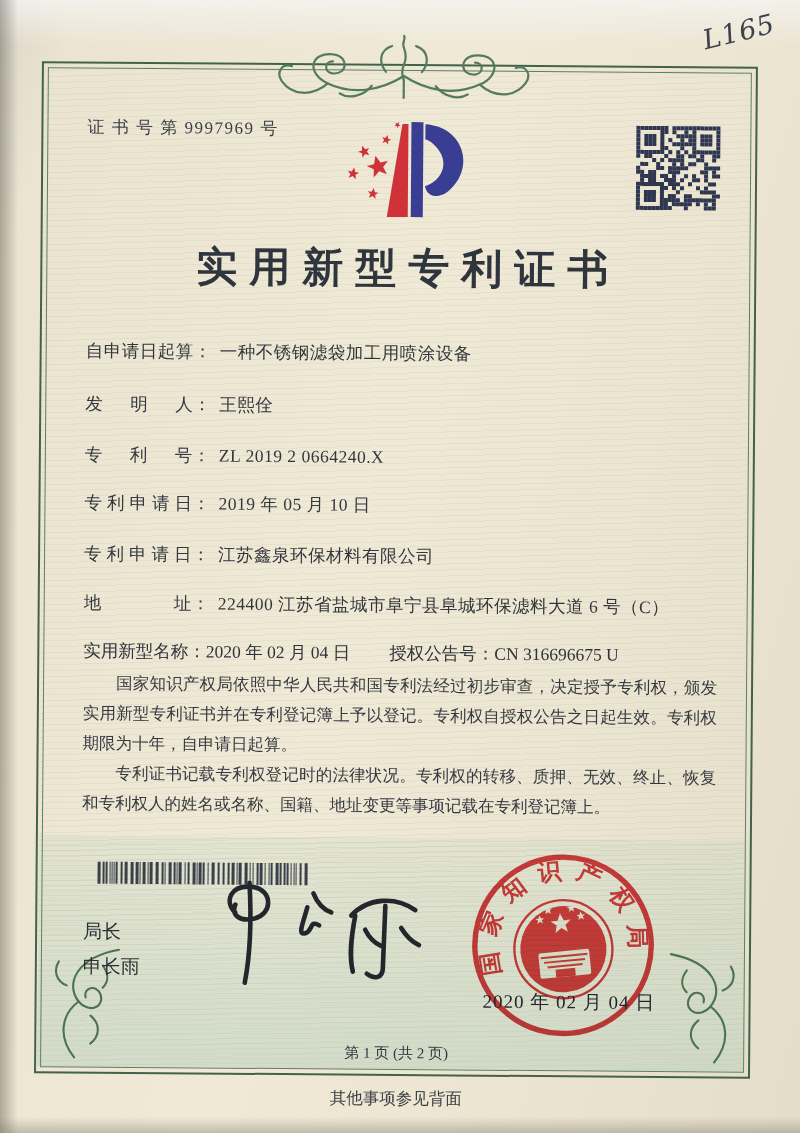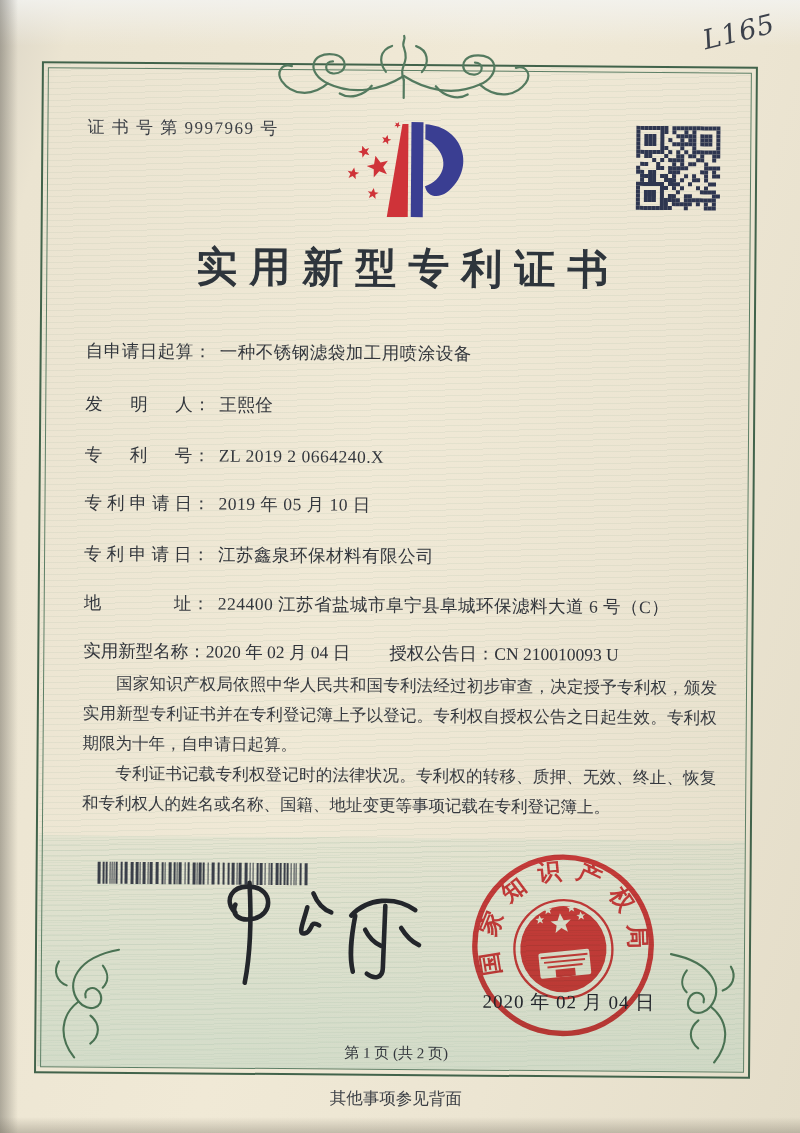--- a/index.html
+++ b/index.html
@@ -387,21 +387,21 @@
     </div>
     <div class="frow r4">
       <span class="flabel">专利申请日</span><span>：</span><span class="fval">江苏鑫泉环保材料有限公司</span>
     </div>
     <div class="frow r5">
       <span class="flabel">地址</span><span>：</span><span class="fval">224400 江苏省盐城市阜宁县阜城环保滤料大道 6 号（C）</span>
     </div>
 
     <div class="grant">
       <span>实用新型名称</span><span>：</span><span>2020 年 02 月 04 日</span>
-      <span class="gno"><span>授权公告日</span><span>：</span><span>CN 210010093 U</span></span>
+      <span class="gno"><span>授权公告号</span><span>：</span><span>CN 316696675 U</span></span>
     </div>
 
     <div class="paras">
       <p>国家知识产权局依照中华人民共和国专利法经过初步审查，决定授予专利权，颁发实用新型专利证书并在专利登记簿上予以登记。专利权自授权公告之日起生效。专利权期限为十年，自申请日起算。</p>
       <p>专利证书记载专利权登记时的法律状况。专利权的转移、质押、无效、终止、恢复和专利权人的姓名或名称、国籍、地址变更等事项记载在专利登记簿上。</p>
     </div>
 
     <div class="barcode">
         <div style="left: 0px; width: 3px;"></div>
         <div style="left: 5px; width: 2px;"></div>
@@ -451,20 +451,24 @@
         <div style="left: 182px; width: 2px;"></div>
         <div style="left: 186px; width: 2px;"></div>
         <div style="left: 189px; width: 2px;"></div>
         <div style="left: 193px; width: 1px;"></div>
         <div style="left: 196px; width: 1px;"></div>
         <div style="left: 198px; width: 1px;"></div>
         <div style="left: 202px; width: 2px;"></div>
         <div style="left: 207px; width: 3px;"></div>
       </div>
 
+    <div class="director">
+      <div>局长</div>
+      <div>申长雨</div>
+    </div>
 
     <svg class="signature" width="230" height="120" viewBox="0 0 230 120">
       <g fill="none" stroke="#23262b" stroke-width="4.6" stroke-linecap="round" stroke-linejoin="round">
         <path d="M26,38 C14,26 22,10 42,12 C64,14 64,40 44,44 C30,47 22,40 26,30"></path>
         <path d="M40,8 C42,40 42,76 36,108"></path>
         <path d="M98,32 C94,48 88,60 96,58 C104,56 100,44 110,50"></path>
         <path d="M104,18 C108,28 114,34 122,37"></path>
         <path d="M142,40 C158,22 186,20 206,34"></path>
         <path d="M146,40 C142,62 140,80 144,96"></path>
         <path d="M176,30 L174,92 C174,102 166,104 158,98"></path>

